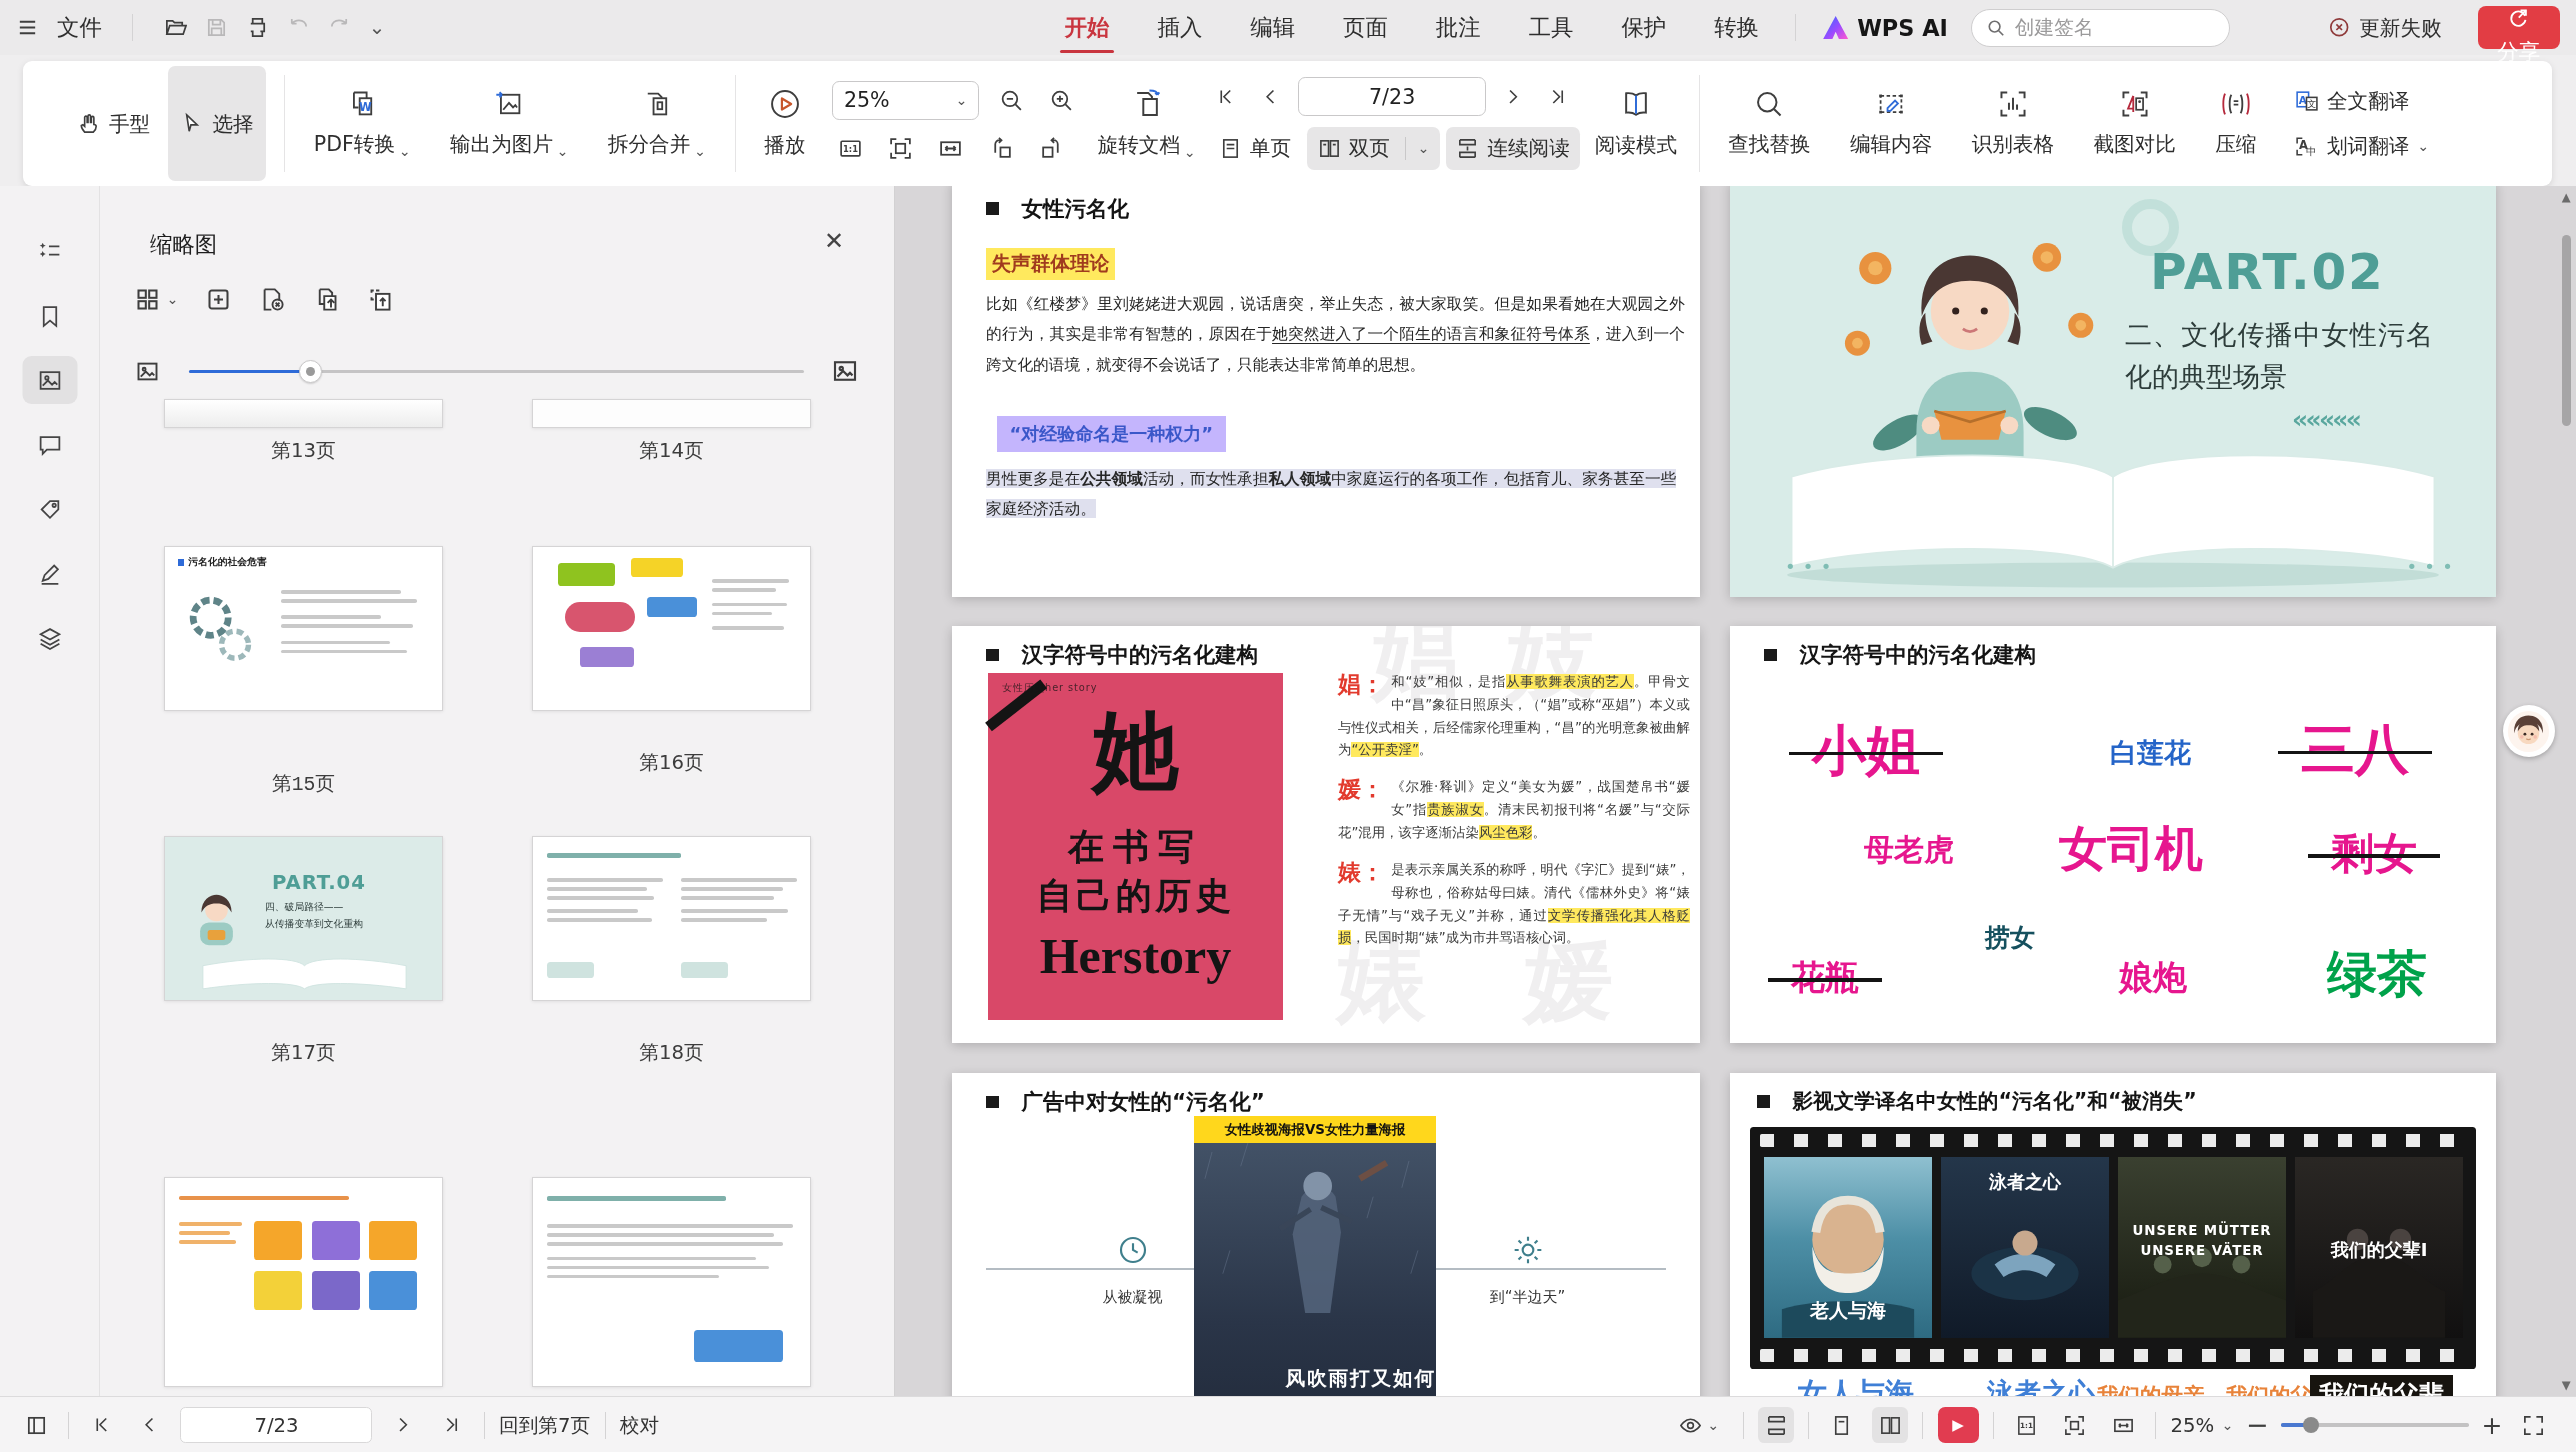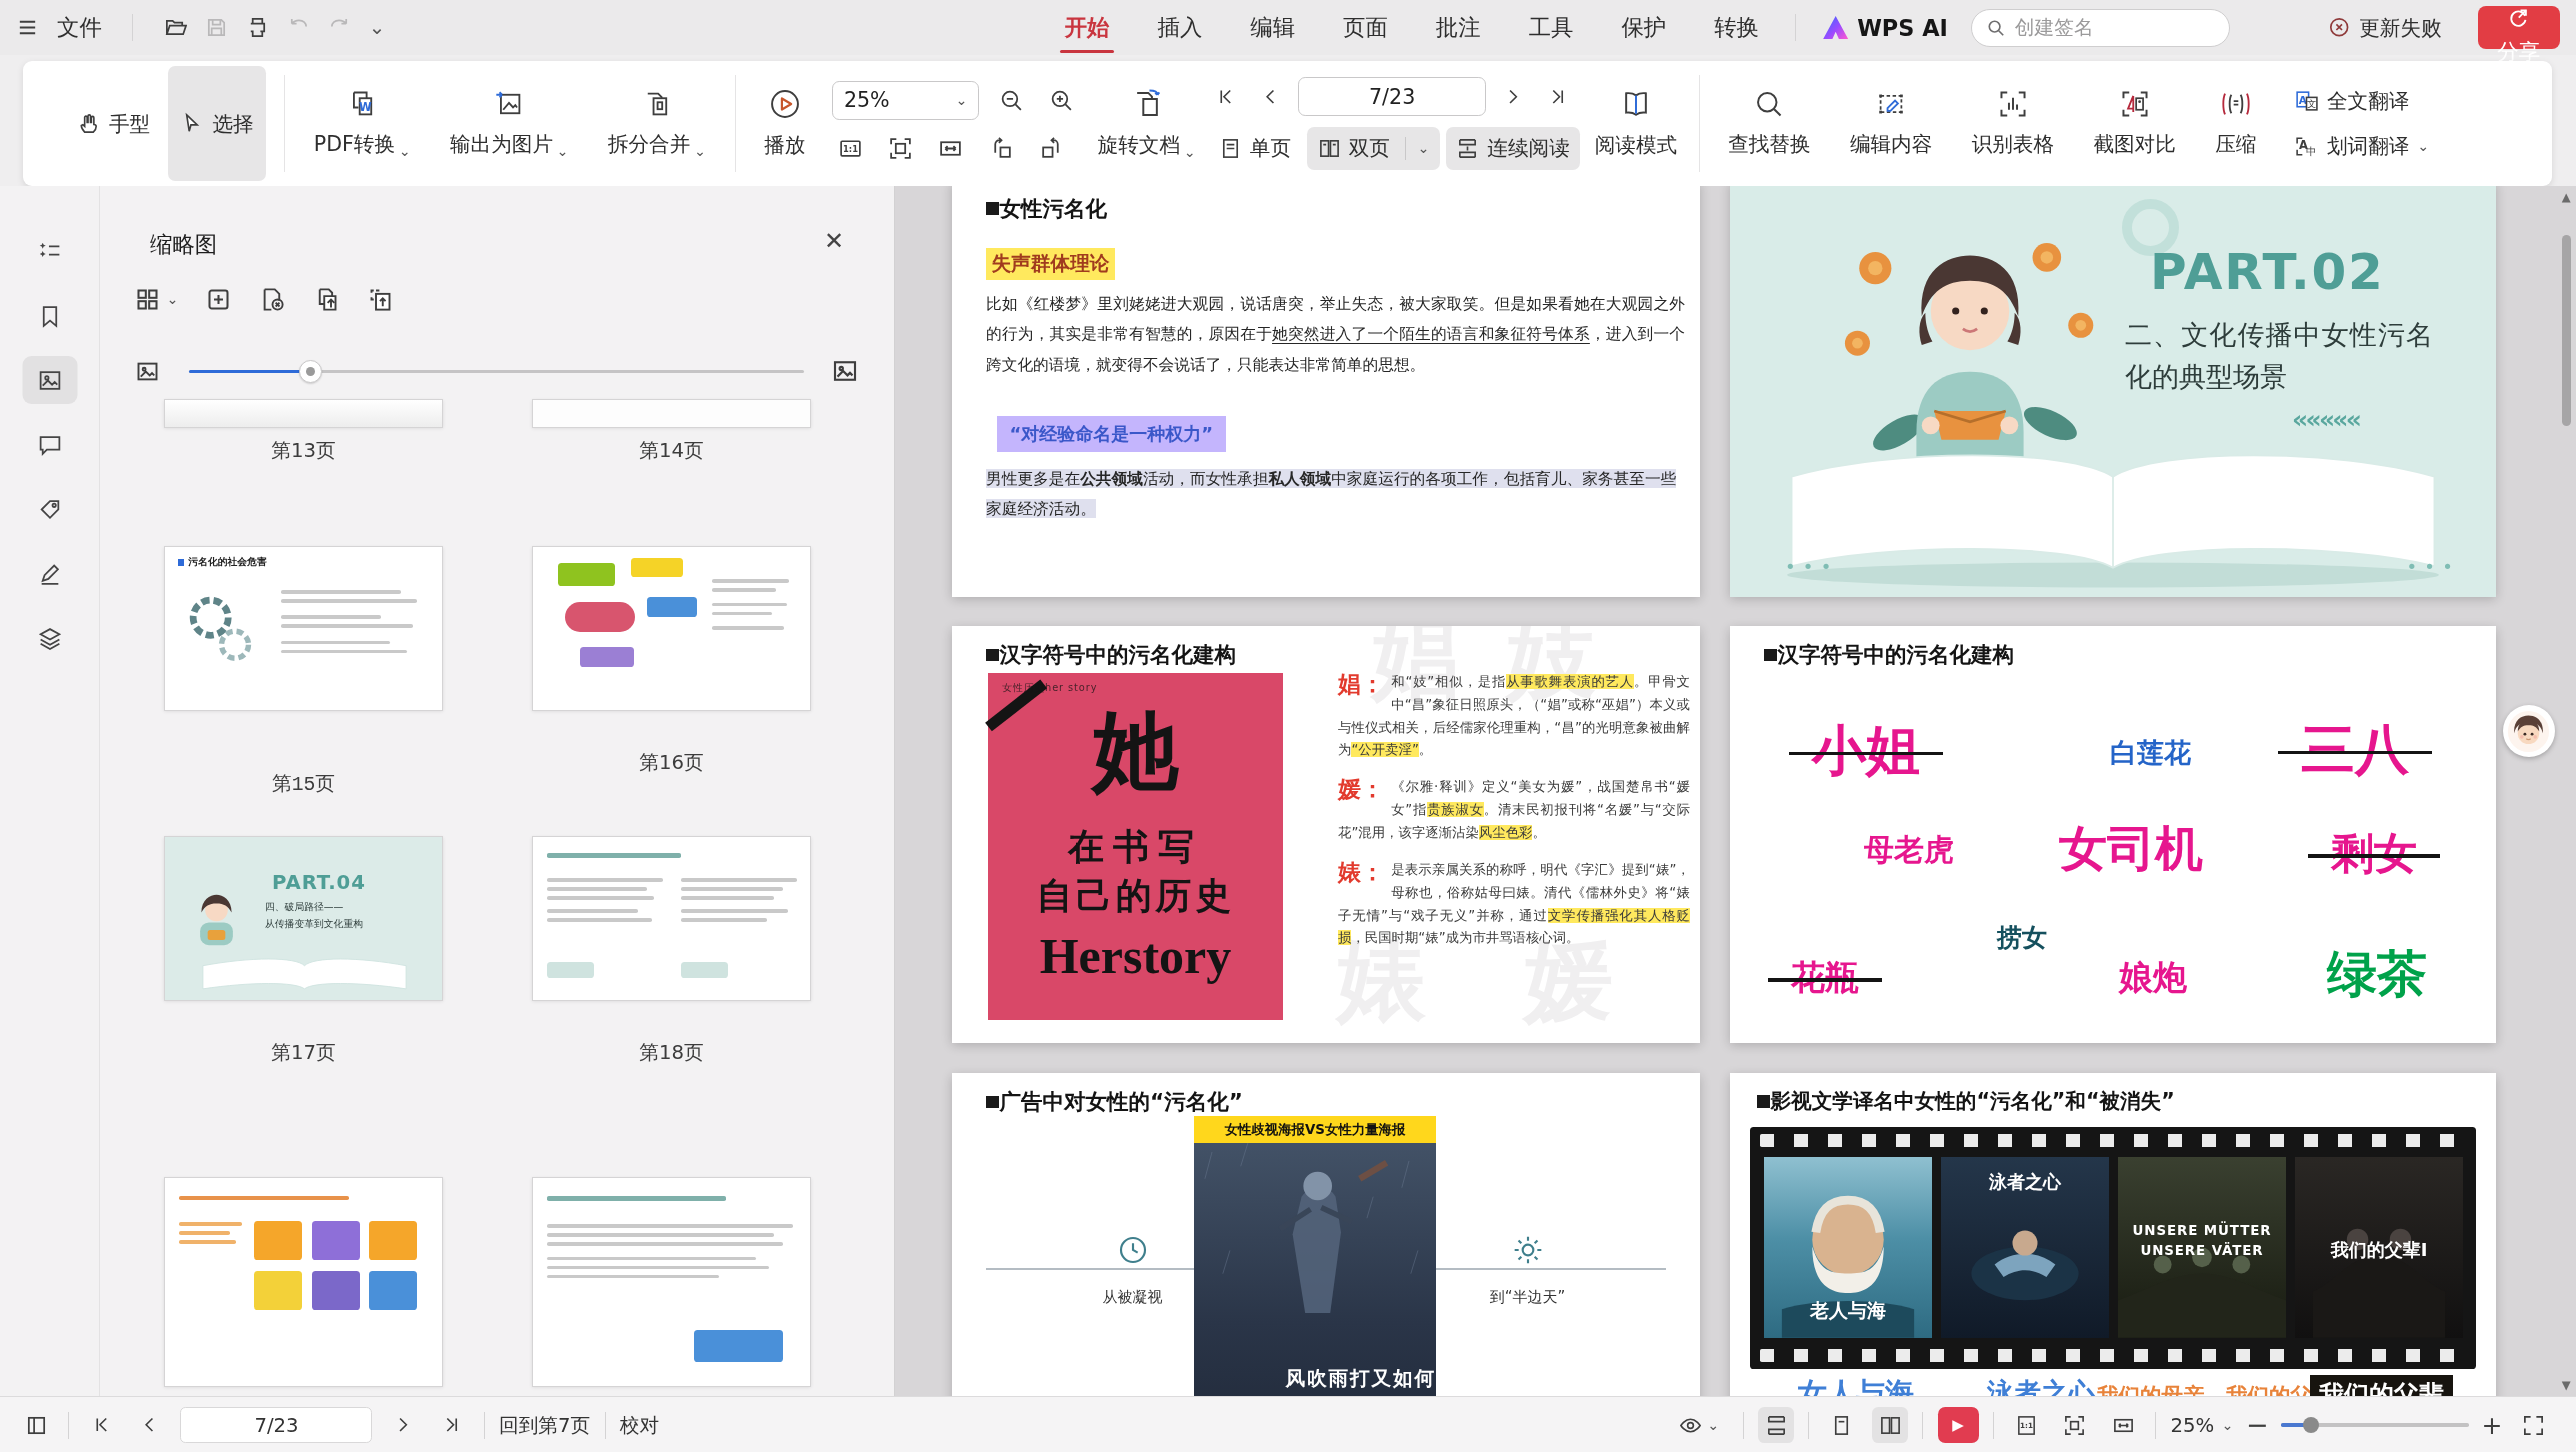--- a/index.html
+++ b/index.html
@@ -58,21 +58,21 @@
   .psl-thumb::after { content:""; position:absolute; left:6.3px; top:6.3px; width:9px; height:9px; border-radius:50%; background:#9a9a9a; }
   .thumb { position:absolute; width:279px; background:#fff; border:0.9px solid #d5d4d5; box-shadow:0 0.9px 3.6px rgba(0,0,0,.10); overflow:hidden; }
   .tcol1 { left:64px; } .tcol2 { left:432px; }
   .thumb-label { position:absolute; width:279px; text-align:center; font-size:19.7px; color:#3c3c3c; }
   .mini-line { background:#c9c9c9; height:3.6px; border-radius:1.8px; margin:5.4px 0; }
   .chip { display:inline-block; border-radius:3.6px; }
 
   
   .main { flex:1; position:relative; background:#d8d6d8; overflow:hidden; }
   .slide { position:absolute; width:748px; height:417px; background:#fff; box-shadow:0 2.7px 10.7px rgba(0,0,0,.20); overflow:hidden; }
-  .slide-h { position:absolute; left:34px; top:14.3px; font-size:21.5px; font-weight:bold; color:#141414; display:flex; align-items:center; gap:1px; white-space:nowrap; }
+  .slide-h { position:absolute; left:34px; top:14.3px; font-size:21.5px; font-weight:bold; color:#141414; display:flex; align-items:center; gap:23px; white-space:nowrap; }
   .slide-h .sq { width:12.5px; height:12.5px; background:#1a1a1a; flex:none; }
   .hl { background:#ffe95e; }
   .ul { text-decoration:underline; text-underline-offset:3.6px; }
 
   
   #s7 { left:57px; top:-6.3px; }
   .p7-theory { position:absolute; left:34px; top:68px; font-size:19.7px; font-weight:bold; color:#a03b1e; background:#ffe95e; padding:2.7px 5.4px; }
   .p7-para1 { position:absolute; left:34px; top:109px; width:699px; font-size:15.7px; line-height:1.95; color:#262626; text-align:justify; }
   .p7-quote { position:absolute; left:45px; top:236px; font-size:18px; font-weight:bold; color:#3a57c9; background:#c4b5fd; padding:6.3px 12.5px;text-align:center; }
   .p7-para2 { position:absolute; left:34px; top:284px; width:699px; font-size:15.7px; line-height:1.95; color:#262626; }
@@ -837,21 +837,21 @@
         <div class="slide-h">
             <span class="sq"></span>
             <span>汉字符号中的污名化建构</span>
           </div>
         <span class="wword strike" style="left:82px; top:89px; font-size:54px;">小姐</span>
         <span class="wword w-blue" style="left:380px; top:109px; font-size:27px;">白莲花</span>
         <span class="wword strike" style="left:571px; top:88px; font-size:54px;">三八</span>
         <span class="wword" style="left:134px; top:204px; font-size:30px;">母老虎</span>
         <span class="wword" style="left:329px; top:191px; font-size:48px;">女司机</span>
         <span class="wword strike" style="left:601px; top:199px; font-size:43px;">剩女</span>
-        <span class="wword w-teal" style="left:267px; top:295px; font-size:25px;">捞女</span>
+        <span class="wword w-teal" style="left:255px; top:295px; font-size:25px;">捞女</span>
         <span class="wword strike" style="left:61px; top:329px; font-size:34px;">花瓶</span>
         <span class="wword" style="left:389px; top:329px; font-size:34px;">娘炮</span>
         <span class="wword w-green" style="left:597px; top:315px; font-size:50px;">绿茶</span>
       </div>
 
       <div class="slide" id="s11">
         <div class="slide-h">
             <span class="sq"></span>
             <span>广告中对女性的“污名化”</span>
           </div>

